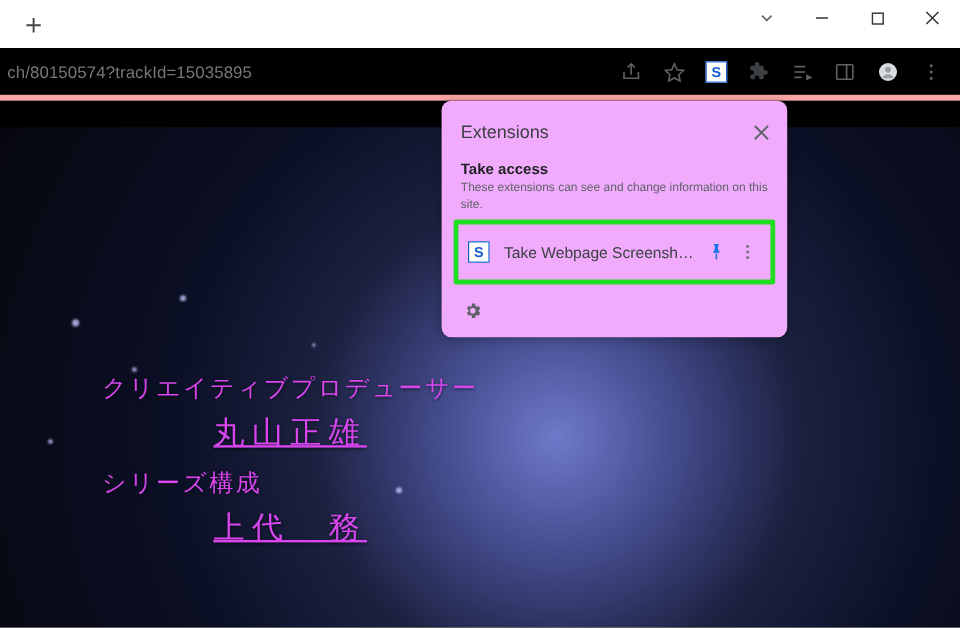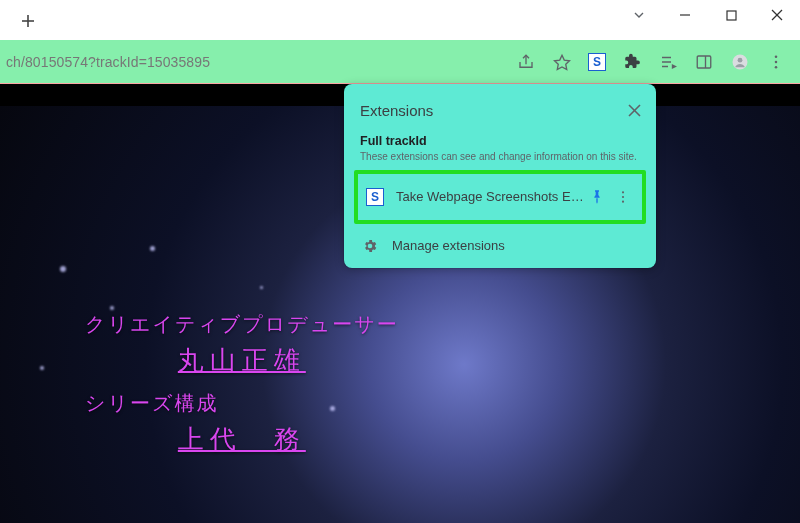--- a/index.html
+++ b/index.html
@@ -8,40 +8,40 @@
   
   .winbar { position: absolute; top: 0; right: 0; height: 30px; display: flex; align-items: center; gap: 0; }
   .winbtn { width: 46px; height: 30px; display: flex; align-items: center; justify-content: center; color: #555; font-size: 14px; }
   .winchev { width: 46px; height: 30px; display: flex; align-items: center; justify-content: center; color: #555; }
 
   
   .tabstrip { position: absolute; top: 3px; left: 0; height: 36px; display: flex; align-items: center; padding-left: 14px; }
   .newtab { width: 28px; height: 28px; border-radius: 4px; display: flex; align-items: center; justify-content: center; color: #444; font-size: 18px; }
 
   
-  .toolbar { position: absolute; top: 40px; left: 0; right: 0; height: 44px; background: #86efac; border-bottom: 1px solid #fca5a5; display: flex; align-items: center; }
+  .toolbar { position: absolute; top: 40px; left: 0; right: 0; height: 44px; background: #000000; border-bottom: 5px solid #fca5a5; display: flex; align-items: center; }
   .url { flex: 0 0 auto; color: #3c4043; font-size: 14px; padding-left: 6px; letter-spacing: .1px; }
   .url .dim { color: #777; }
   .tbright { margin-left: auto; display: flex; align-items: center; gap: 12px; padding-right: 12px; }
   .tbicon { width: 24px; height: 24px; display: flex; align-items: center; justify-content: center; color: #5f6368; border-radius: 4px; }
   .tbicon svg { width: 18px; height: 18px; }
   .tbicon.ext-active { color: #3c4043; }
   .tbicon.s-ext { width: 22px; height: 22px; }
 
   
   .content { position: absolute; top: 84px; left: 0; right: 0; bottom: 0; background: #000; overflow: hidden; }
   .still { position: absolute; top: 22px; left: 0; right: 0; bottom: 0; background: radial-gradient(circle at 58% 62%, #6e79c9 0%, #454d8f 18%, #1c2140 38%, #0c1026 60%, #06070f 100%); }
   .sparkle { position: absolute; background: rgba(200,200,255,.8); border-radius: 50%; filter: blur(1px); }
   .credits { position: absolute; left: 85px; top: 225px; color: #d946ef; font-size: 21px; line-height: 1.55; text-shadow: 0 1px 3px rgba(0,0,0,.6); letter-spacing: 2px; font-family: "Hiragino Sans", "Yu Gothic", "Meiryo", sans-serif; }
   .credits .role { font-size: 20px; }
   .credits .name { font-size: 26px; text-align: center; letter-spacing: 6px; text-decoration: underline; }
   .credits .block2 { margin-top: 8px; }
 
   
-  .extpopup { position: absolute; top: 84px; right: 144px; width: 312px; background: #5eead4; border-radius: 8px; box-shadow: 0 2px 10px rgba(0,0,0,.25), 0 0 0 1px rgba(0,0,0,.08); padding-bottom: 4px; }
+  .extpopup { position: absolute; top: 84px; right: 144px; width: 288px; background: #f0abfc; border-radius: 8px; box-shadow: 0 2px 10px rgba(0,0,0,.25), 0 0 0 1px rgba(0,0,0,.08); padding-bottom: 4px; }
   .exthead { display: flex; align-items: center; padding: 12px 8px 4px 16px; }
   .exthead .title { font-size: 15px; color: #3c4043; }
   .exthead .close { margin-left: auto; width: 28px; height: 28px; display: flex; align-items: center; justify-content: center; color: #5f6368; font-size: 18px; border-radius: 50%; }
   .extsub { padding: 6px 16px 0 16px; }
   .extsub .label { font-size: 12.5px; font-weight: 600; color: #202124; }
   .extsub .desc { font-size: 10px; color: #5f6368; padding-top: 2px; line-height: 1.35; }
 
   .extitem-wrap { margin: 6px 10px 4px 10px; border: 4px solid #22dd22; border-radius: 2px; padding: 2px 0; }
   .extitem { display: flex; align-items: center; padding: 8px 6px 8px 8px; }
   .exticon { width: 18px; height: 18px; margin-right: 12px; display: flex; align-items: center; justify-content: center; }
@@ -170,21 +170,21 @@
   <div class="exthead">
     <div class="title">Extensions</div>
     <div class="close" title="Close">
       <svg width="13" height="13" stroke="#5f6368" stroke-width="1.6">
           <line x1="1" y1="1" x2="12" y2="12"></line>
           <line x1="12" y1="1" x2="1" y2="12"></line>
         </svg>
     </div>
   </div>
   <div class="extsub">
-    <div class="label">Full trackId</div>
+    <div class="label">Take access</div>
     <div class="desc">These extensions can see and change information on this site.</div>
   </div>
   <div class="extitem-wrap">
     <div class="extitem">
       <div class="exticon">
           <div class="s-logo"></div>
         </div>
       <div class="extname">Take Webpage Screenshots Enti…</div>
       <div class="pinbtn" title="Pin">
         <svg viewBox="0 0 24 24" width="16" height="16" fill="currentColor">
@@ -199,15 +199,14 @@
           </svg>
       </div>
     </div>
   </div>
   <div class="manage">
     <div class="gear">
       <svg viewBox="0 0 24 24" width="16" height="16" fill="#5f6368">
           <path d="M19.4 13a7.5 7.5 0 0 0 0-2l2-1.6-2-3.4-2.4.9a7.4 7.4 0 0 0-1.7-1L15 3h-4l-.3 2.9a7.4 7.4 0 0 0-1.7 1l-2.4-.9-2 3.4L6.6 11a7.5 7.5 0 0 0 0 2l-2 1.6 2 3.4 2.4-.9c.5.4 1.1.7 1.7 1L11 21h4l.3-2.9c.6-.3 1.2-.6 1.7-1l2.4.9 2-3.4-2-1.6zM12 15.5A3.5 3.5 0 1 1 12 8.5a3.5 3.5 0 0 1 0 7z"></path>
         </svg>
     </div>
-    <div class="mtxt">Manage extensions</div>
   </div>
 </div>
 
 </body></html>

